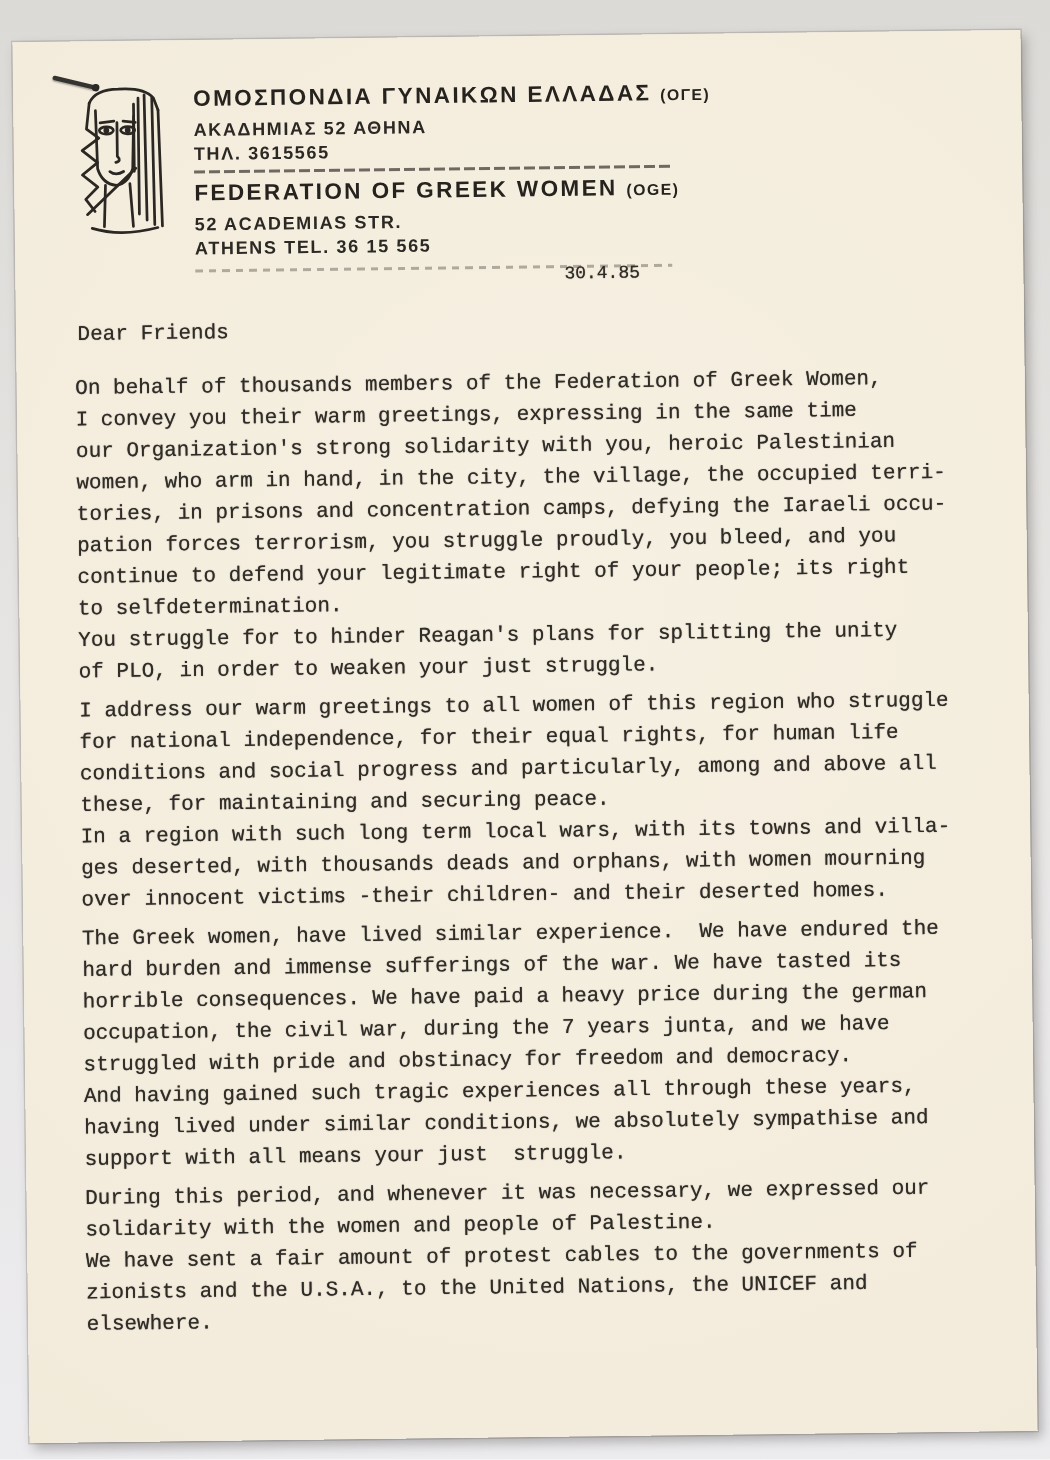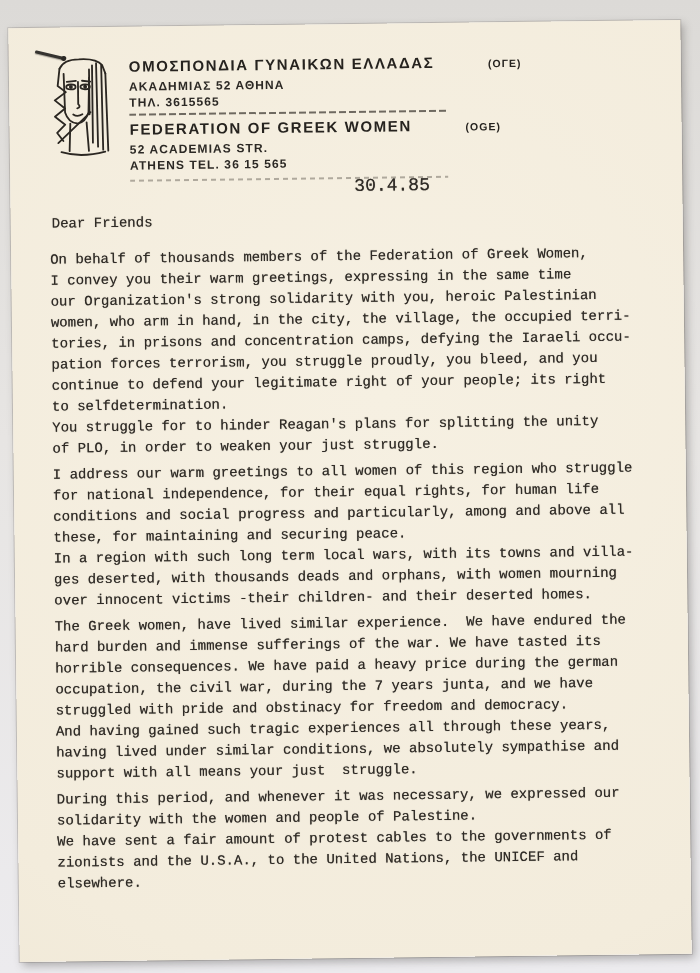--- a/index.html
+++ b/index.html
@@ -29,37 +29,37 @@
   .logo {
     position:absolute; left:36px; top:26px; width:70px; height:114px;
   }
   .letterhead {
     position:absolute; left:120px; top:31px; width:335px; color:#23201c;
   }
   .lh-title {
     font-size:15px; font-weight:bold; letter-spacing:1.6px; line-height:17px;
     margin-bottom:3px; white-space:nowrap; color:#26231f;
   }
-  .lh-suffix { font-size:10.5px; letter-spacing:1px; font-weight:bold;margin-left:48px; }
+  .lh-suffix { font-size:10.5px; letter-spacing:1px; font-weight:bold; }
   .lh-line { font-size:12px; font-weight:bold; letter-spacing:1.1px; line-height:14px; margin-bottom:2px; color:#2c2925; }
   .lh-rule {
     height:2px; margin:4px 0 5px 0; width:318px;
     background: repeating-linear-gradient(90deg, #423d36 0px, #423d36 7px, rgba(66,61,54,0) 7px, rgba(66,61,54,0) 10px);
     opacity:0.75;
   }
   .lh-rule.faint {
     margin-top:7px; opacity:0.45; height:1.5px;
     background: repeating-linear-gradient(90deg, #5a544b 0px, #5a544b 5px, rgba(90,84,75,0) 5px, rgba(90,84,75,0) 9px);
   }
   .typewriter {
     font-family: "Liberation Mono", monospace;
     color:#2f2b26;
     text-shadow: 0 0 0.7px rgba(47,43,38,0.75);
   }
-  .date { position:absolute; left:344px; top:152px; font-size:18px; }
+  .date { position:absolute; left:366px; top:152px; font-size:12px; }
   .salutation { position:absolute; left:41px; top:188px; font-size:14px; }
   .letter-body {
     position:absolute; left:39px; top:222px; width:606px;
     font-size:14px; line-height:21px;
   }
   .para { white-space:pre-wrap; margin:0 0 5px 0; }
 </style>
 </head>
 <body>
 

